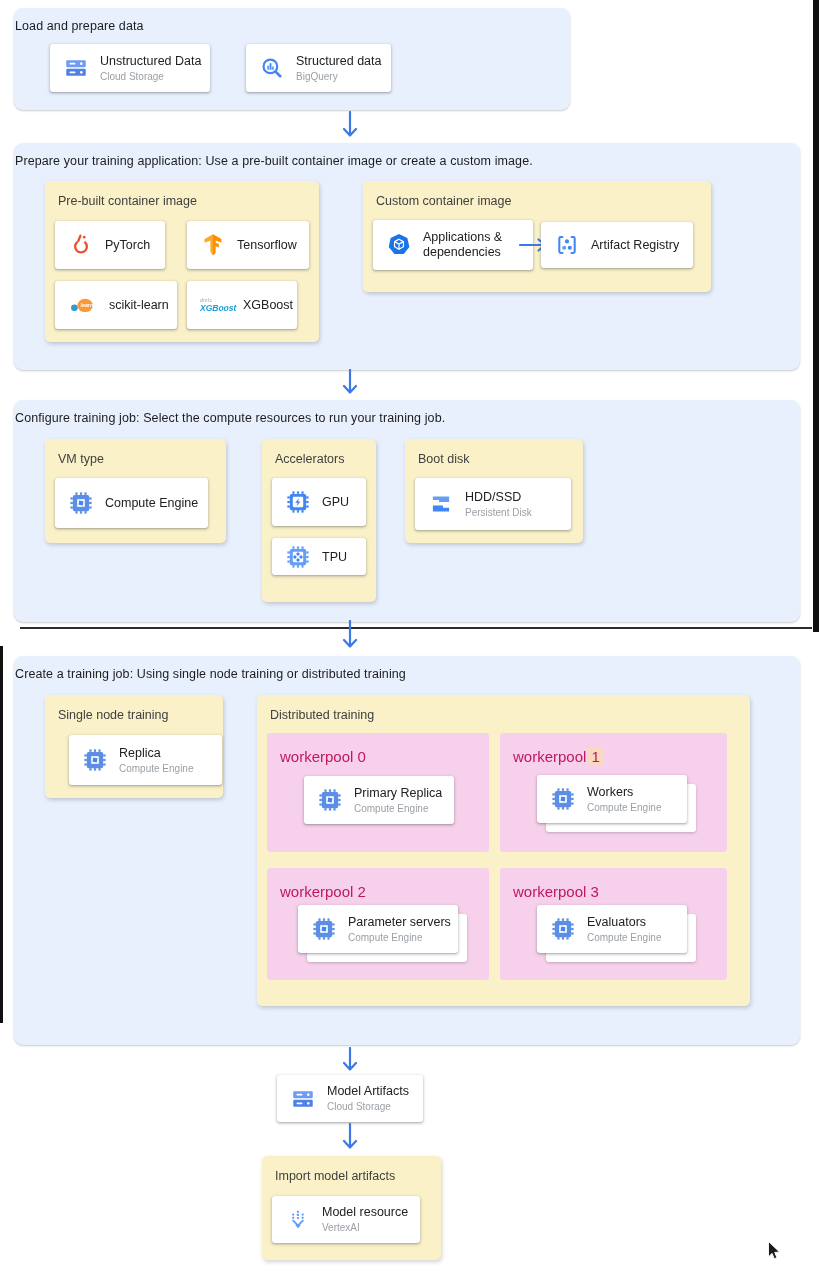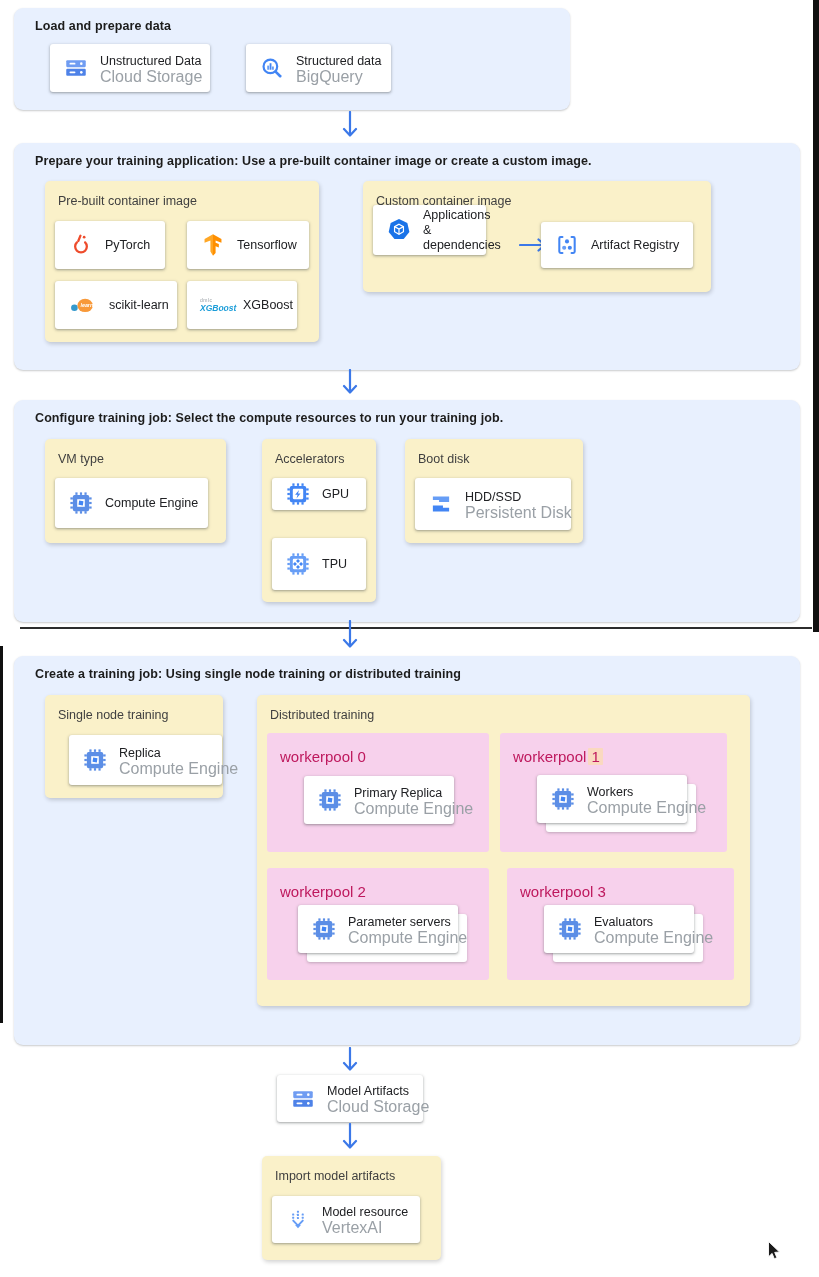--- a/index.html
+++ b/index.html
@@ -11,40 +11,40 @@
   body{font-family:"Liberation Sans",sans-serif;-webkit-font-smoothing:antialiased}
   #canvas{position:relative;width:819px;height:1277px;background:#fff;overflow:hidden}
 
   .strip{position:absolute;background:#101010}
   #strip-right{left:813px;top:0;width:6px;height:632px}
   #strip-left{left:0;top:646px;width:3px;height:377px}
   #hline{position:absolute;left:20px;top:627px;width:792px;height:2px;background:#2c2c2c}
 
   .section{position:absolute;background:var(--section-bg);border-radius:9px;
     box-shadow:0 1px 2px rgba(60,64,67,.28)}
-  .sec-title{position:absolute;left:21px;top:11px;font-size:12.5px;font-weight:700;
+  .sec-title{position:absolute;left:1px;top:11px;font-size:12.5px;font-weight:400;
     color:#1c1c1c;white-space:nowrap;letter-spacing:.1px}
 
   .panel{position:absolute;background:var(--panel-bg);border-radius:5px;
     box-shadow:1px 2px 4px rgba(0,0,0,.18)}
   .panel-title{position:absolute;left:13px;top:13px;font-size:12.5px;color:#404040;white-space:nowrap}
 
   .pool{position:absolute;background:var(--pool-bg);border-radius:3px}
   .pool-title{position:absolute;left:13px;top:15px;font-size:15px;color:#be185d;white-space:nowrap}
   .hl{background:var(--highlight-bg);padding:0 3px;border-radius:1px;margin-left:2px}
 
   .card{position:absolute;background:#fff;border-radius:3px;display:flex;align-items:center;
     padding-left:13px;gap:11px;
     box-shadow:0 1px 2px rgba(60,64,67,.3),0 1px 3px 1px rgba(60,64,67,.15)}
   .card-back{position:absolute;background:#fff;border-radius:3px;
     box-shadow:0 1px 3px rgba(60,64,67,.3)}
   .card .txt{display:flex;flex-direction:column;justify-content:space-between}
   .clabel{font-size:12.5px;color:#202124;line-height:16px;white-space:nowrap}
   .clabel.wrap{white-space:normal;width:104px;line-height:15px}
-  .csub{font-size:16px;color:#9AA0A6;line-height:15px;white-space:nowrap}
+  .csub{font-size:10px;color:#9AA0A6;line-height:15px;white-space:nowrap}
   .icon{width:26px;height:26px;flex:0 0 auto}
   .icon svg{width:100%;height:100%;display:block}
   .icon-w{width:30px;height:26px;flex:0 0 auto}
   .icon-w svg{width:100%;height:100%;display:block}
 
   .xgb{display:flex;flex-direction:column;align-items:flex-start;width:32px;flex:0 0 auto}
   .xgb-top{font-size:5px;color:#9aa0a6;line-height:5px;letter-spacing:.5px}
   .xgb-main{font-size:8.5px;font-weight:700;font-style:italic;color:#1A9CD8;line-height:10px}
 
   .arrow{position:absolute}
@@ -144,21 +144,21 @@
           <span class="xgb-top">dmlc</span>
           <span class="xgb-main">XGBoost</span>
         </span>
         <span class="clabel">XGBoost</span>
       </div>
     </div>
 
     <div class="panel" style="left:349px;top:38px;width:348px;height:111px">
       <div class="panel-title">Custom container image</div>
 
-      <div class="card" style="left:10px;top:24px;width:113px;height:50px">
+      <div class="card" style="left:10px;top:39px;width:160px;height:50px">
         <span class="icon">
           <svg viewBox="0 0 24 24">
               <polygon points="12,1.8 19.7,5.5 21.6,13.8 16.3,20.4 7.8,20.4 2.5,13.8 4.3,5.5" fill="#1A73E8"></polygon>
               <path d="M12 6.6 l4.1 2.3 v4.7 l-4.1 2.3 -4.1-2.3 V8.9 z" fill="none" stroke="#fff" stroke-width="1.1"></path>
               <path d="M7.9 8.9 l4.1 2.3 4.1-2.3 M12 11.2 v4.7" fill="none" stroke="#fff" stroke-width="1.1"></path>
             </svg>
         </span>
         <span class="clabel wrap">Applications &amp; dependencies</span>
       </div>
 
@@ -211,21 +211,21 @@
               <rect x="8.5" y="8.5" width="7" height="7" fill="#fff"></rect>
               <rect x="10" y="10" width="4" height="4" fill="#4285F4" transform="rotate(8 12 12)"></rect>
             </svg>
         </span>
         <span class="clabel">Compute Engine</span>
       </div>
     </div>
 
     <div class="panel" style="left:248px;top:39px;width:114px;height:163px">
       <div class="panel-title">Accelerators</div>
-      <div class="card" style="left:10px;top:39px;width:94px;height:32px">
+      <div class="card" style="left:10px;top:39px;width:94px;height:48px">
         <span class="icon">
           <svg viewBox="0 0 24 24">
               <g fill="#4285F4">
                 <rect x="6.8" y="2.2" width="2" height="2.3"></rect>
                 <rect x="11" y="2.2" width="2" height="2.3"></rect>
                 <rect x="15.2" y="2.2" width="2" height="2.3"></rect>
                 <rect x="6.8" y="19.5" width="2" height="2.3"></rect>
                 <rect x="11" y="19.5" width="2" height="2.3"></rect>
                 <rect x="15.2" y="19.5" width="2" height="2.3"></rect>
                 <rect x="2.2" y="6.8" width="2.3" height="2"></rect>
@@ -235,21 +235,21 @@
                 <rect x="19.5" y="11" width="2.3" height="2"></rect>
                 <rect x="19.5" y="15.2" width="2.3" height="2"></rect>
               </g>
               <rect x="4.5" y="4.5" width="15" height="15" rx="1.5" fill="#4285F4"></rect>
               <rect x="7.2" y="7.2" width="9.6" height="9.6" rx="1" fill="#fff"></rect>
               <path d="M13 8.2 L9.3 12.7 h2.3 l-1 3.5 3.7-4.7 h-2.3 z" fill="#4285F4"></path>
             </svg>
         </span>
         <span class="clabel">GPU</span>
       </div>
-      <div class="card" style="left:10px;top:99px;width:94px;height:52px">
+      <div class="card" style="left:10px;top:99px;width:94px;height:37px">
         <span class="icon">
           <svg viewBox="0 0 24 24">
               <g fill="#669DF6">
                 <rect x="6.8" y="2.2" width="2" height="2.3"></rect>
                 <rect x="11" y="2.2" width="2" height="2.3"></rect>
                 <rect x="15.2" y="2.2" width="2" height="2.3"></rect>
                 <rect x="6.8" y="19.5" width="2" height="2.3"></rect>
                 <rect x="11" y="19.5" width="2" height="2.3"></rect>
                 <rect x="15.2" y="19.5" width="2" height="2.3"></rect>
                 <rect x="2.2" y="6.8" width="2.3" height="2"></rect>
@@ -419,21 +419,21 @@
                 <rect x="10" y="10" width="4" height="4" fill="#4285F4" transform="rotate(8 12 12)"></rect>
               </svg>
           </span>
           <span class="txt">
             <span class="clabel">Parameter servers</span>
             <span class="csub">Compute Engine</span>
           </span>
         </div>
       </div>
 
-      <div class="pool" style="left:250px;top:173px;width:227px;height:112px">
+      <div class="pool" style="left:243px;top:173px;width:227px;height:112px">
         <div class="pool-title">workerpool 3</div>
         <div class="card-back" style="left:46px;top:46px;width:150px;height:48px"></div>
         <div class="card" style="left:37px;top:37px;width:150px;height:48px">
           <span class="icon">
             <svg viewBox="0 0 24 24">
                 <g fill="#5C8EE6">
                   <rect x="6.8" y="2.2" width="2" height="2.3"></rect>
                   <rect x="11" y="2.2" width="2" height="2.3"></rect>
                   <rect x="15.2" y="2.2" width="2" height="2.3"></rect>
                   <rect x="6.8" y="19.5" width="2" height="2.3"></rect>

